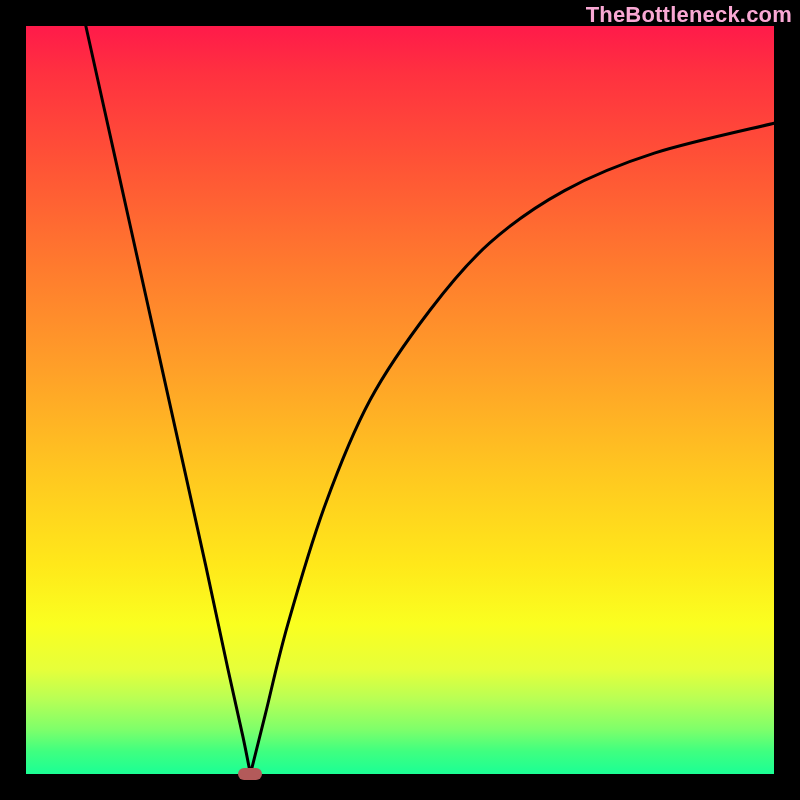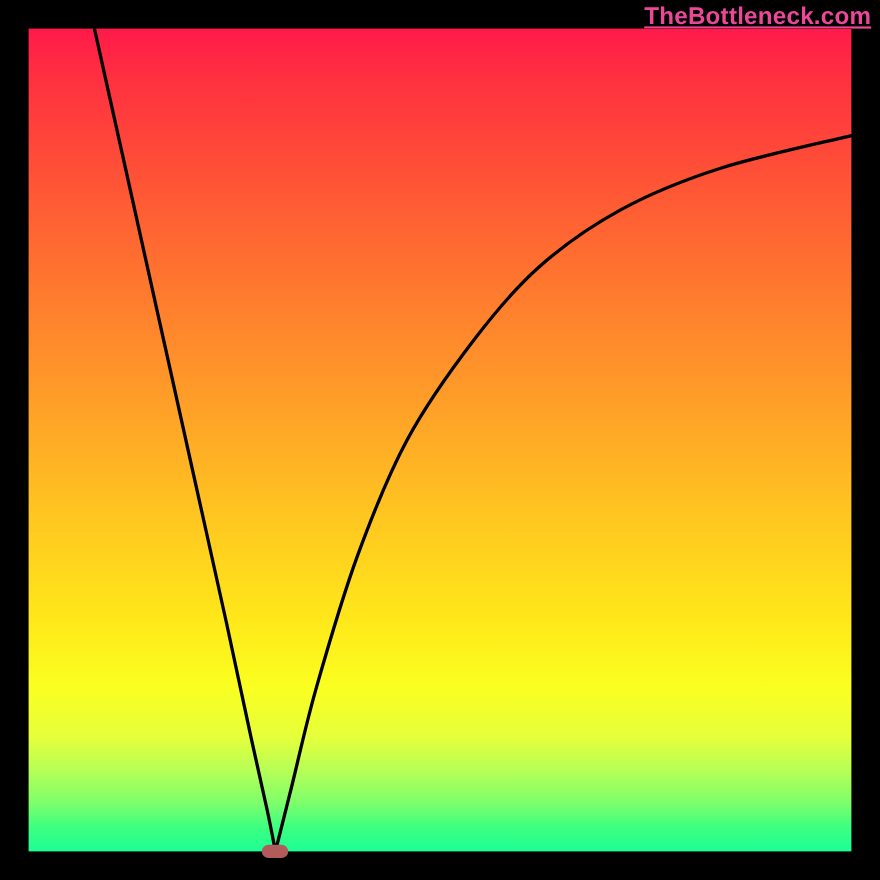--- a/index.html
+++ b/index.html
@@ -54,26 +54,25 @@
     width: 24px;
     height: 12px;
     border-radius: 6px;
     background: #b35a5a;
     transform: translate(-50%, -50%);
   }
   .watermark {
     position: absolute;
     top: 2px;
     right: 8px;
-    color: #ec4899;
+    color: #f9a8d4;
     font-size: 22px;
     font-weight: 600;
     letter-spacing: 0.2px;
     user-select: none;
-    text-decoration: underline;
   }
 </style>
 </head>
 <body>
 
 <div class="watermark">TheBottleneck.com</div>
 
 <div class="frame">
 
   <div class="plot-area"></div>

